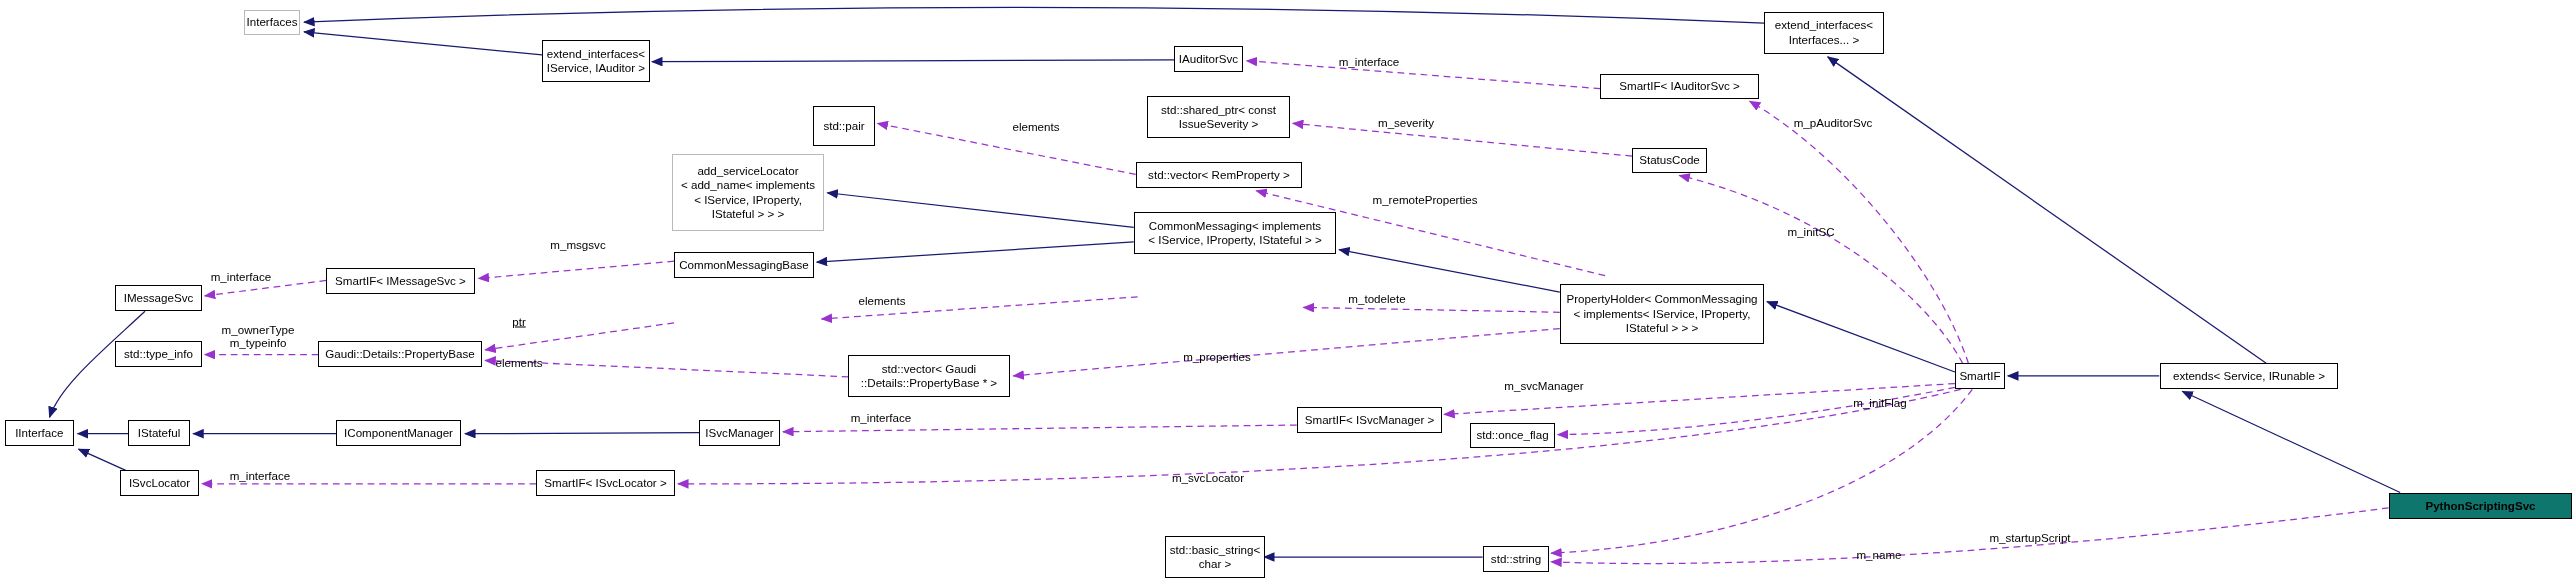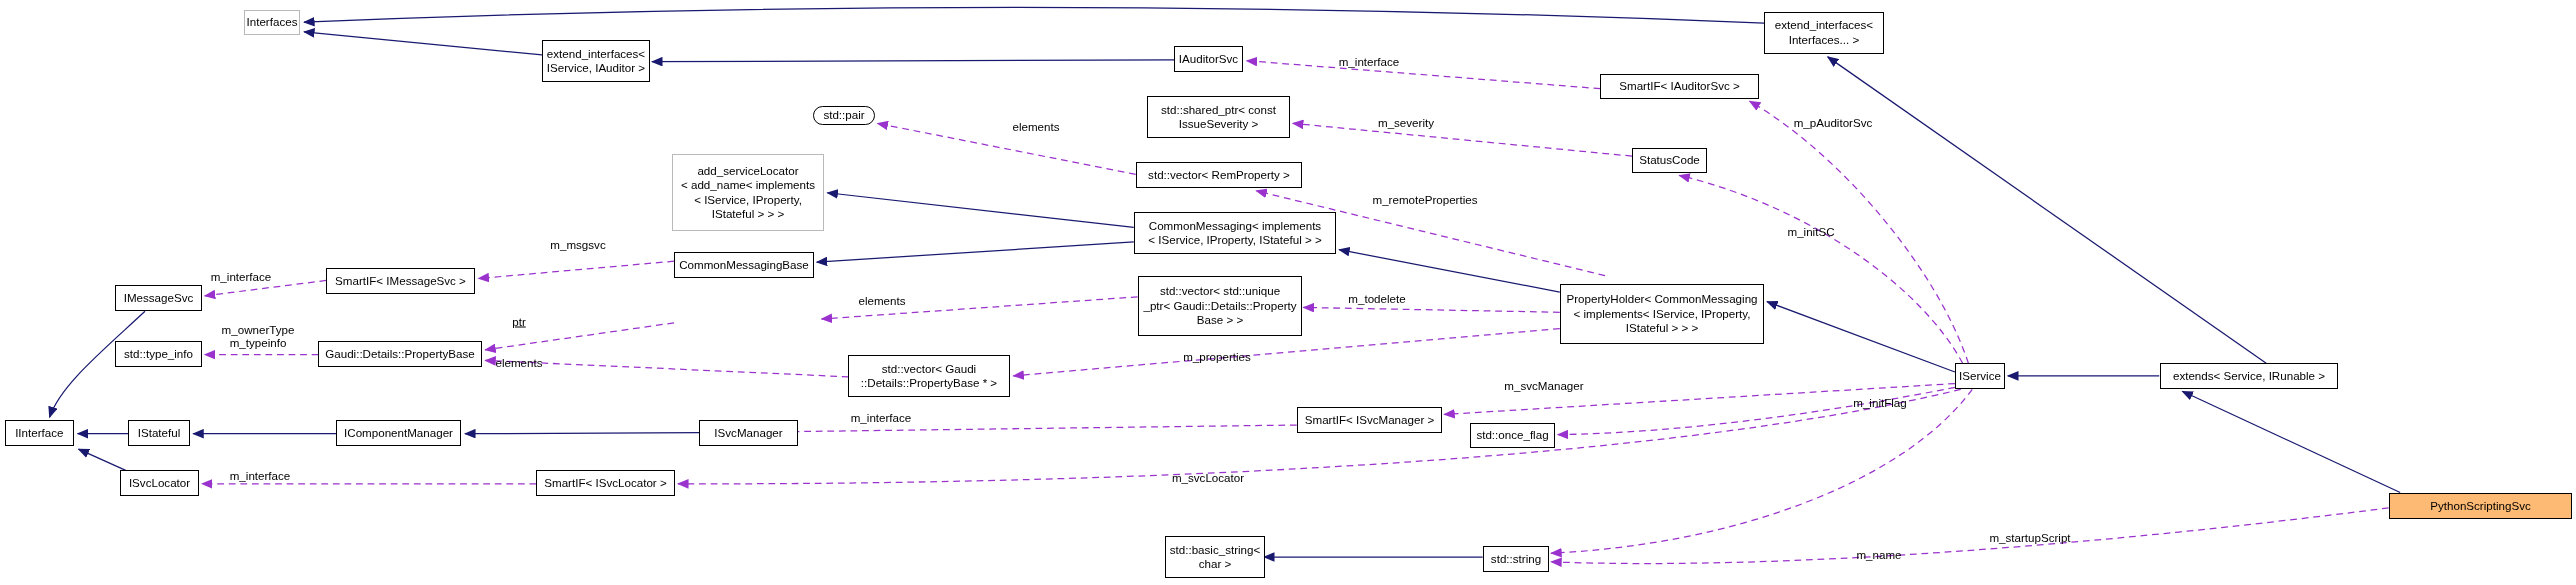--- a/index.html
+++ b/index.html
@@ -4,21 +4,21 @@
 <style>
   html,body{margin:0;padding:0;background:#ffffff;}
   #canvas{position:relative;width:2576px;height:585px;font-family:"Liberation Sans",sans-serif;overflow:hidden;padding-left:12px;}
   #edges{position:absolute;left:0;top:0;width:2576px;height:585px;}
   .edge-solid{stroke:#191970;stroke-width:1.3;fill:none;}
   .edge-dashed{stroke:#9a32cd;stroke-width:1.3;fill:none;stroke-dasharray:7 5;}
   .node{position:absolute;box-sizing:border-box;border:1px solid #000000;background:#ffffff;color:#000;
         display:flex;align-items:center;justify-content:center;text-align:center;
         font-size:11.6px;line-height:1.25;white-space:pre-line;}
   .node.external{border-color:#b9b9b9;}
-  .node.focus{background:#fdba74;font-weight:normal;}
+  .node.focus{background:#0f766e;font-weight:bold;}
   .elabel{position:absolute;transform:translate(-50%,-50%);font-size:11.6px;color:#000;
           text-align:center;white-space:pre-line;background:transparent;}
 </style>
 </head>
 <body>
 
 <div id="canvas">
 
   <svg id="edges" viewBox="0 0 2672 607">
     <defs>
@@ -74,45 +74,42 @@
   <div class="node" style="left:542px;top:40px;width:108px;height:42px;">extend_interfaces&lt;
 IService, IAuditor &gt;</div>
   <div class="node" style="left:1174px;top:46px;width:69px;height:26px;">IAuditorSvc</div>
   <div class="node" style="left:1600px;top:74px;width:159px;height:25px;">SmartIF&lt; IAuditorSvc &gt;</div>
   <div class="node" style="left:1147px;top:96px;width:143px;height:42px;">std::shared_ptr&lt; const
 IssueSeverity &gt;</div>
   <div class="node" style="left:1632px;top:148px;width:75px;height:25px;">StatusCode</div>
   <div class="node" style="left:1764px;top:11.6px;width:120px;height:42px;">extend_interfaces&lt;
 Interfaces... &gt;</div>
   <div class="node" style="left:1136px;top:162px;width:166px;height:26px;">std::vector&lt; RemProperty &gt;</div>
-  <div class="node" style="left:813px;top:106px;width:62px;height:19px;border-radius:13px;">std::pair</div>
+  <div class="node" style="left:813px;top:106px;width:62px;height:40px;">std::pair</div>
   <div class="node external" style="left:672px;top:154px;width:152px;height:77px;">add_serviceLocator
 &lt; add_name&lt; implements
 &lt; IService, IProperty,
 IStateful &gt; &gt; &gt;</div>
   <div class="node" style="left:1134px;top:212px;width:202px;height:42px;">CommonMessaging&lt; implements
 &lt; IService, IProperty, IStateful &gt; &gt;</div>
   <div class="node" style="left:674px;top:252px;width:140px;height:26px;">CommonMessagingBase</div>
   <div class="node" style="left:326px;top:268px;width:149px;height:26px;">SmartIF&lt; IMessageSvc &gt;</div>
   <div class="node" style="left:115px;top:285px;width:87px;height:26px;">IMessageSvc</div>
   <div class="node" style="left:115px;top:341px;width:87px;height:26px;">std::type_info</div>
   <div class="node" style="left:318px;top:341px;width:164px;height:26px;">Gaudi::Details::PropertyBase</div>
   <div class="node" style="left:848px;top:355px;width:162px;height:42px;">std::vector&lt; Gaudi
 ::Details::PropertyBase * &gt;</div>
-  <div class="node" style="left:1138px;top:276px;width:164px;height:60px;">std::vector&lt; std::unique
-_ptr&lt; Gaudi::Details::Property
-Base &gt; &gt;</div>
   <div class="node" style="left:1560px;top:284px;width:204px;height:60px;">PropertyHolder&lt; CommonMessaging
 &lt; implements&lt; IService, IProperty,
 IStateful &gt; &gt; &gt;</div>
-  <div class="node" style="left:1955px;top:363px;width:50px;height:26px;">IService</div>
+  <div class="node" style="left:1955px;top:363px;width:50px;height:26px;">SmartIF</div>
   <div class="node" style="left:2160px;top:363px;width:178px;height:26px;">extends&lt; Service, IRunable &gt;</div>
   <div class="node" style="left:1297px;top:407px;width:145px;height:26px;">SmartIF&lt; ISvcManager &gt;</div>
   <div class="node" style="left:1470px;top:423px;width:85px;height:25px;">std::once_flag</div>
-  <div class="node" style="left:699px;top:420px;width:99px;height:26px;">ISvcManager</div>
+  <div class="node" style="left:699px;top:420px;width:81px;height:26px;">ISvcManager</div>
   <div class="node" style="left:336px;top:420px;width:125px;height:26px;">IComponentManager</div>
   <div class="node" style="left:128px;top:420px;width:62px;height:26px;">IStateful</div>
   <div class="node" style="left:4.8px;top:420px;width:69px;height:26px;">IInterface</div>
   <div class="node" style="left:120px;top:470px;width:79px;height:26px;">ISvcLocator</div>
   <div class="node" style="left:536px;top:470px;width:139px;height:26px;">SmartIF&lt; ISvcLocator &gt;</div>
   <div class="node" style="left:1165px;top:536px;width:100px;height:42px;">std::basic_string&lt;
 char &gt;</div>
   <div class="node" style="left:1483px;top:546px;width:66px;height:26px;">std::string</div>
   <div class="node focus" style="left:2389px;top:493px;width:183px;height:26px;">PythonScriptingSvc</div>
 

